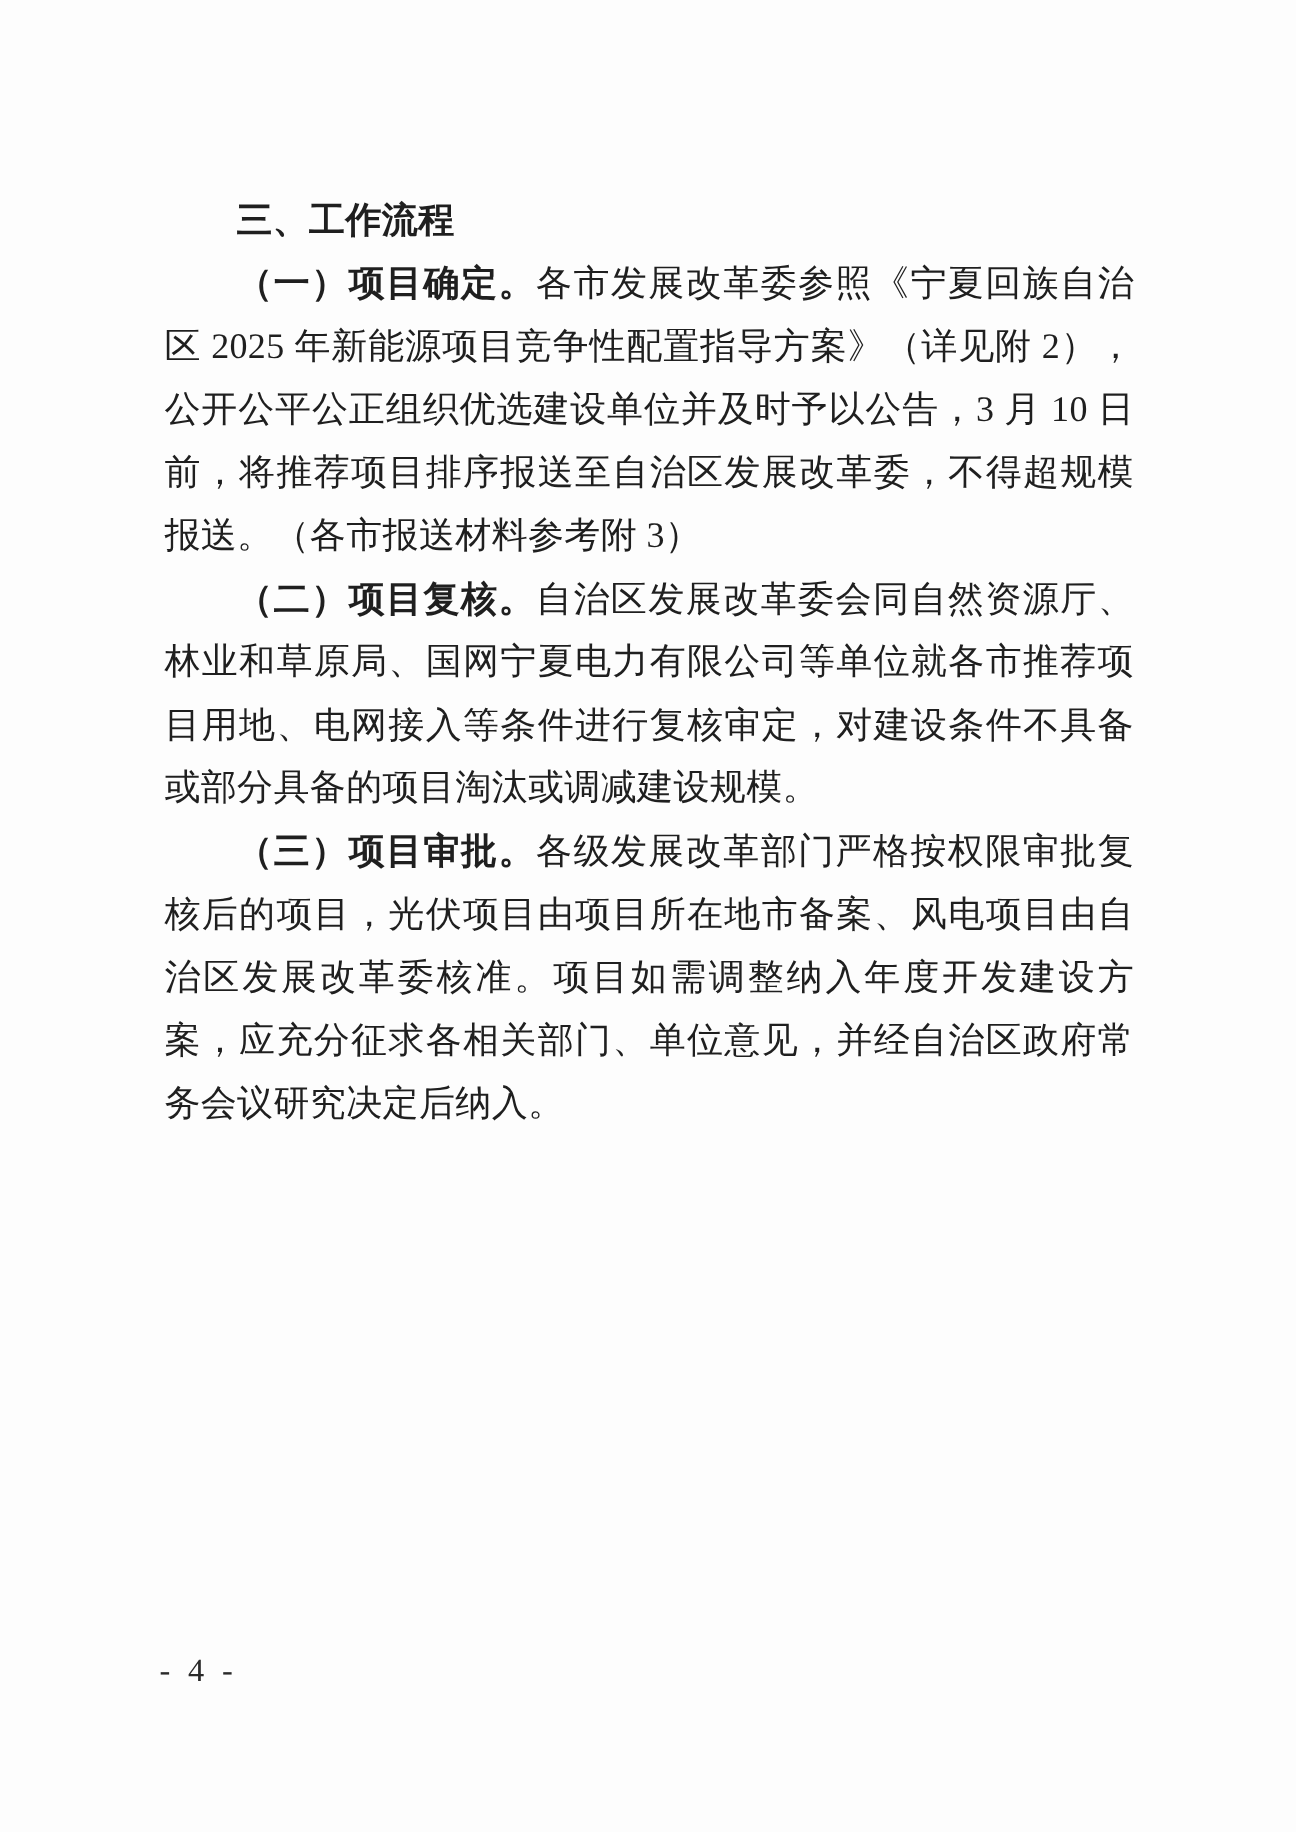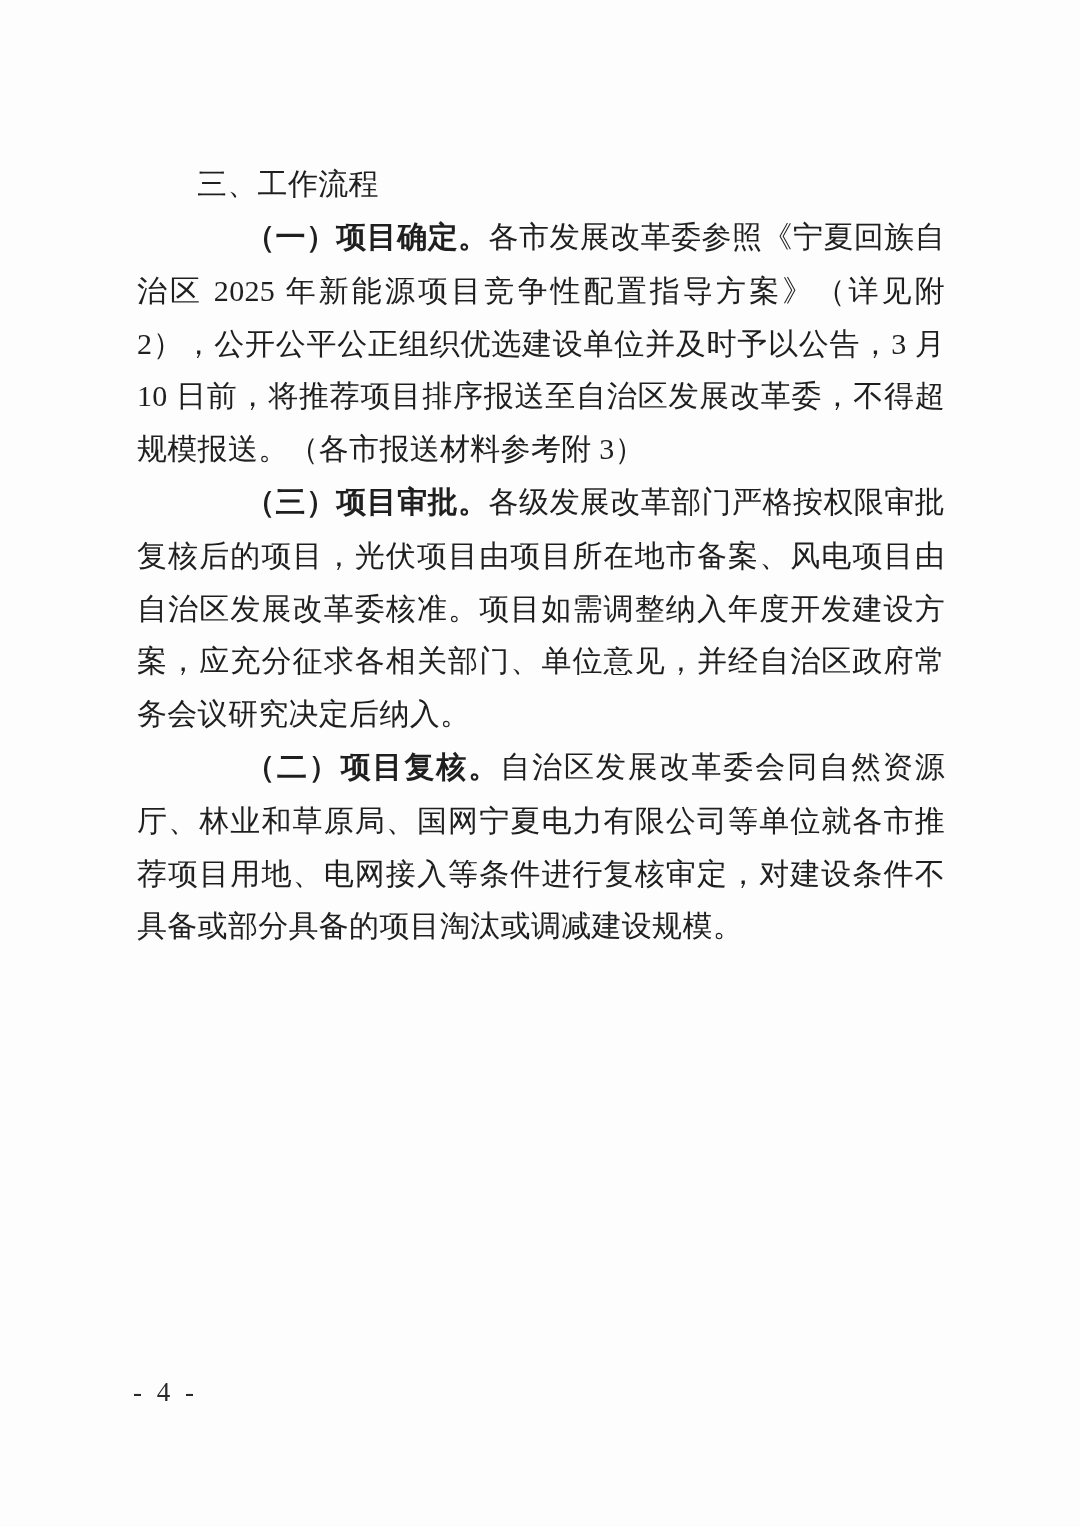--- a/index.html
+++ b/index.html
@@ -29,27 +29,26 @@
     font-size: 30px;
     line-height: 52.6px;
     text-align: justify;
     text-indent: 2em;
     font-family: "Liberation Serif", "DejaVu Serif", serif;
     font-weight: normal;
     letter-spacing: 0.3px;
   }
   .content h2 {
     font-family: "Liberation Sans", "DejaVu Sans", sans-serif;
-    font-weight: 400;
+    font-weight: 700;
     text-align: left;
   }
   .content p strong {
-    font-family: Liberation Mono, monospace;
+    font-family: Liberation Serif, serif;
     font-weight: 700;
-    margin-left: 48px;
   }
   .page-number {
     position: absolute;
     left: 133px;
     top: 1372px;
     font-size: 27px;
     line-height: 40px;
     font-family: "Liberation Serif", "DejaVu Serif", serif;
     color: #2a2a2a;
     letter-spacing: 4px;
@@ -58,23 +57,23 @@
 </head>
 <body>
 
 <div class="page">
   <div class="content">
 
     <h2>三、工作流程</h2>
 
     <p><strong>（一）项目确定。</strong><span>各市发展改革委参照《宁夏回族自治区 2025 年新能源项目竞争性配置指导方案》（详见附 2），公开公平公正组织优选建设单位并及时予以公告，3 月 10 日前，将推荐项目排序报送至自治区发展改革委，不得超规模报送。（各市报送材料参考附 3）</span></p>
 
+    <p><strong>（二）项目复核。</strong><span>自治区发展改革委会同自然资源厅、林业和草原局、国网宁夏电力有限公司等单位就各市推荐项目用地、电网接入等条件进行复核审定，对建设条件不具备或部分具备的项目淘汰或调减建设规模。</span></p>
+
     <p><strong>（三）项目审批。</strong><span>各级发展改革部门严格按权限审批复核后的项目，光伏项目由项目所在地市备案、风电项目由自治区发展改革委核准。项目如需调整纳入年度开发建设方案，应充分征求各相关部门、单位意见，并经自治区政府常务会议研究决定后纳入。</span></p>
-
-    <p><strong>（二）项目复核。</strong><span>自治区发展改革委会同自然资源厅、林业和草原局、国网宁夏电力有限公司等单位就各市推荐项目用地、电网接入等条件进行复核审定，对建设条件不具备或部分具备的项目淘汰或调减建设规模。</span></p>
 
 
 
 
   </div>
 
   <div class="page-number">- 4 -</div>
 </div>
 
 </body></html>

